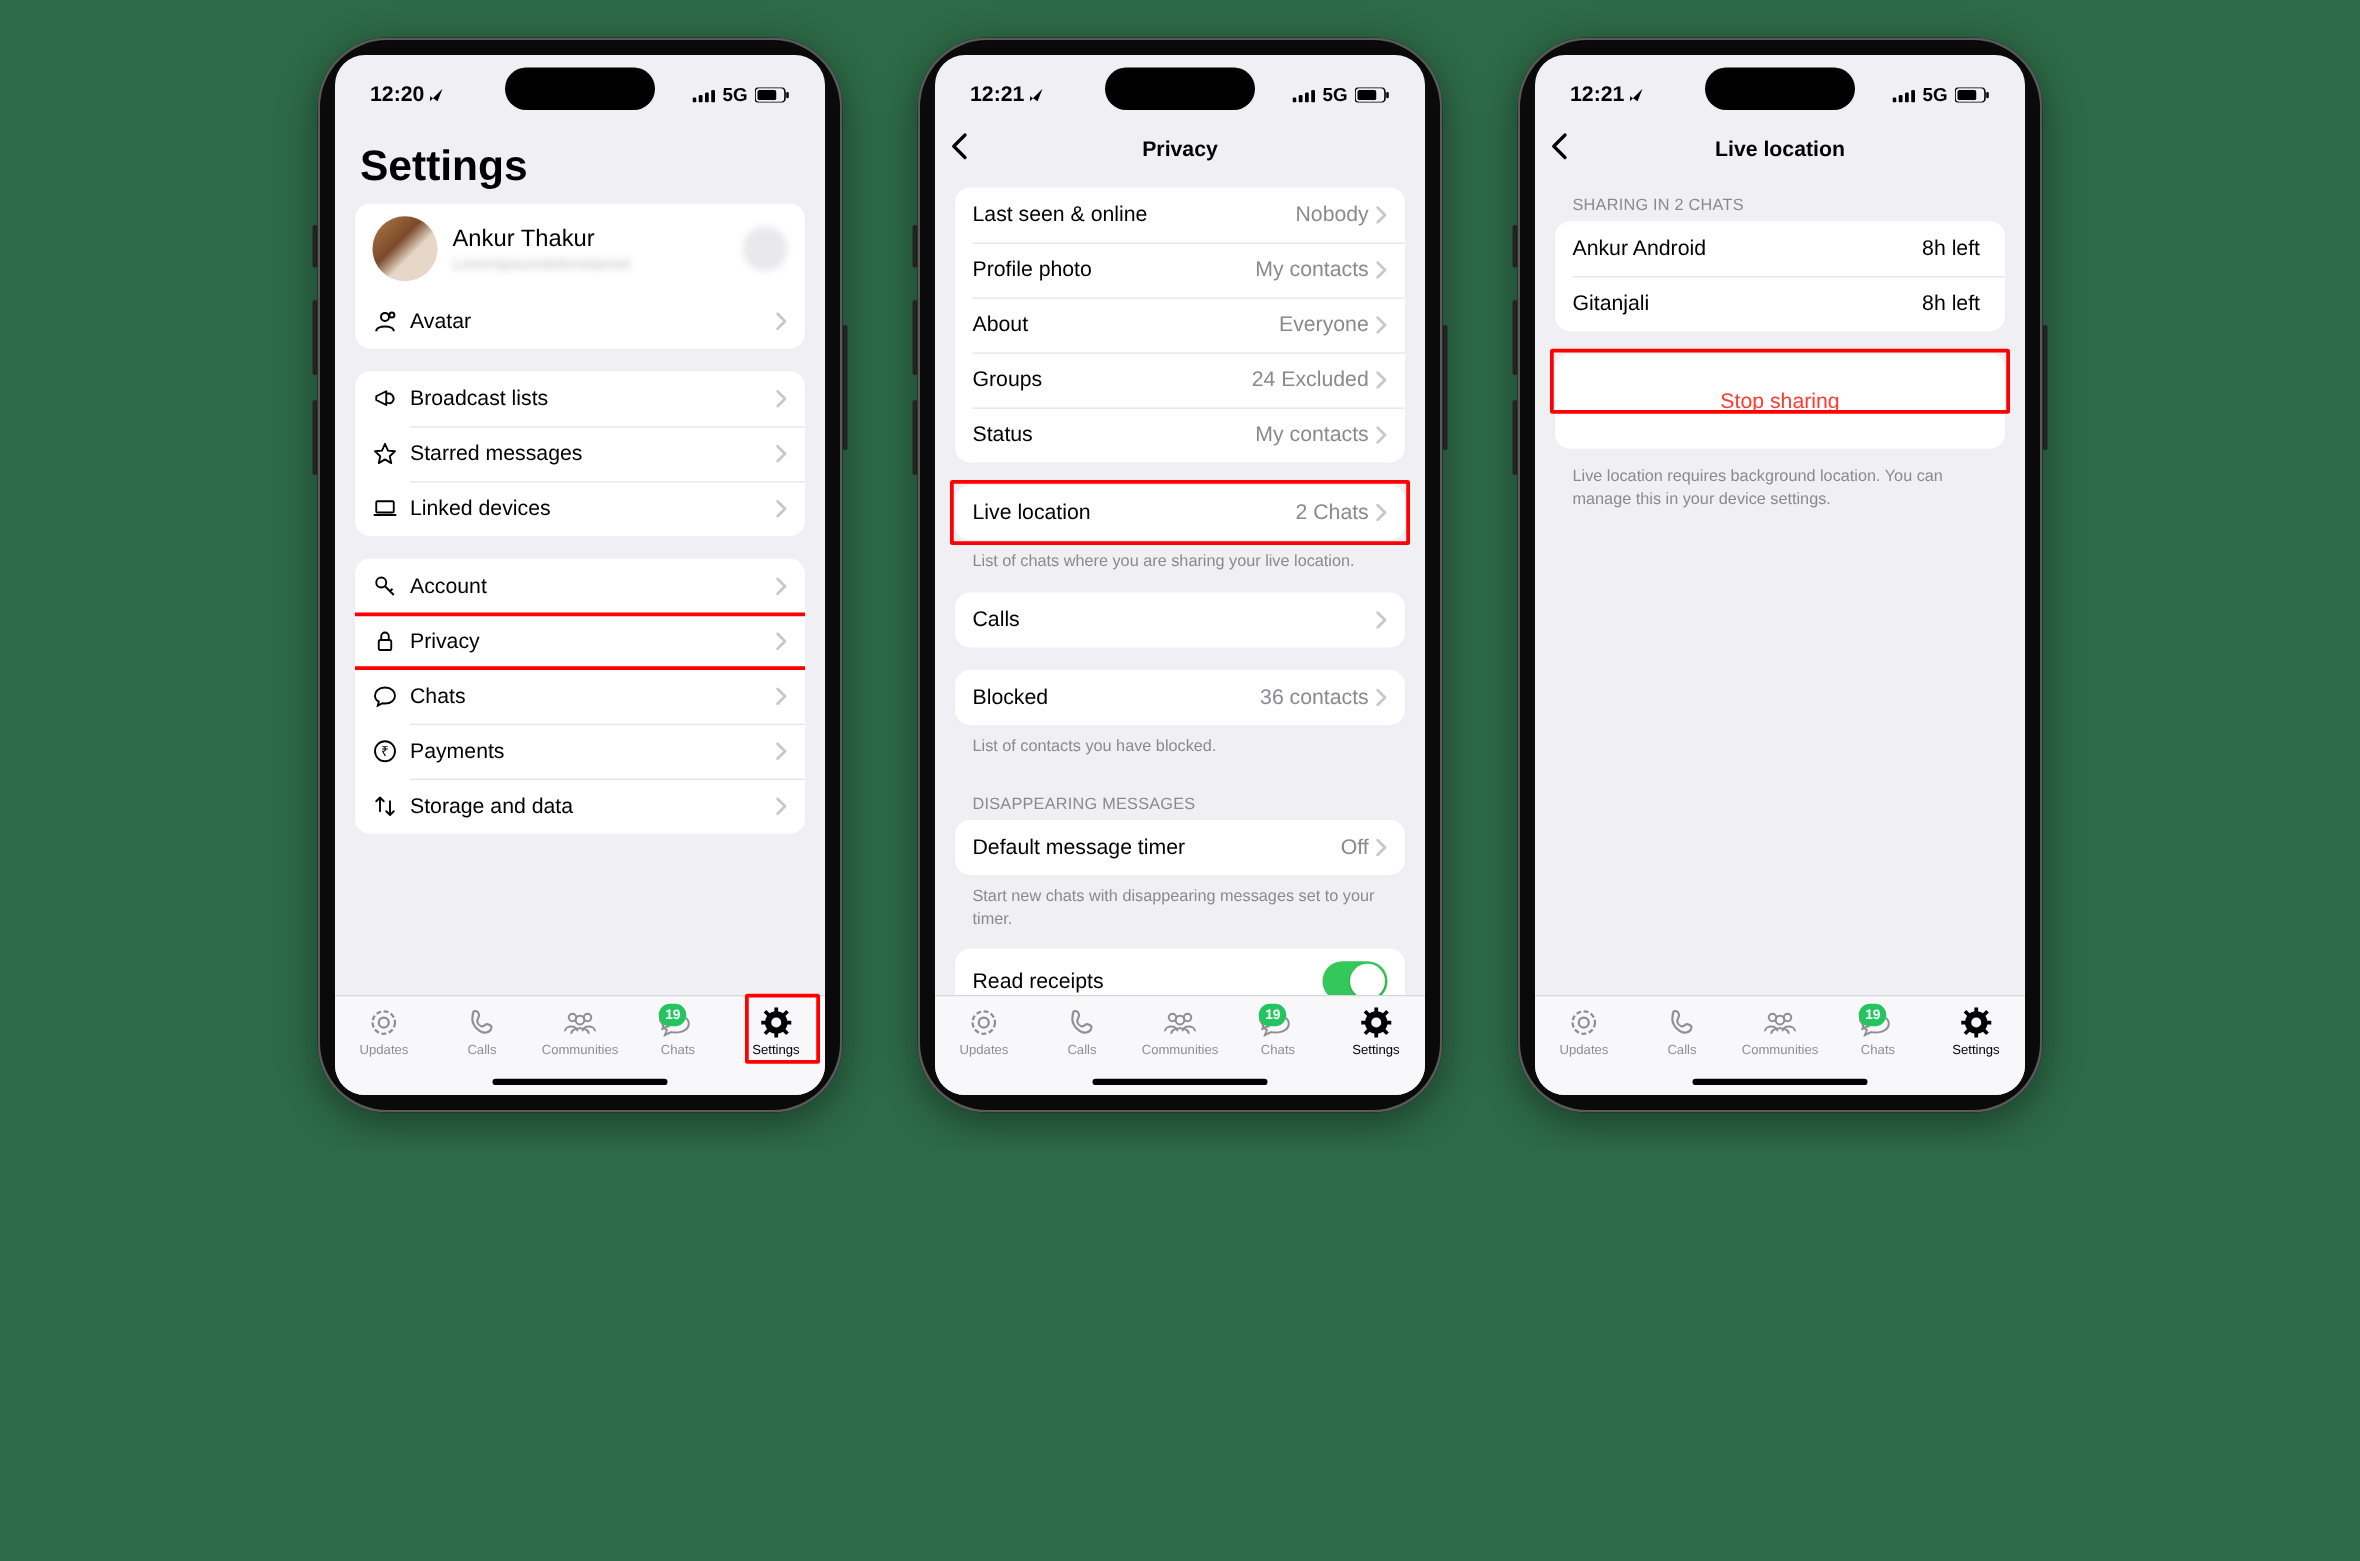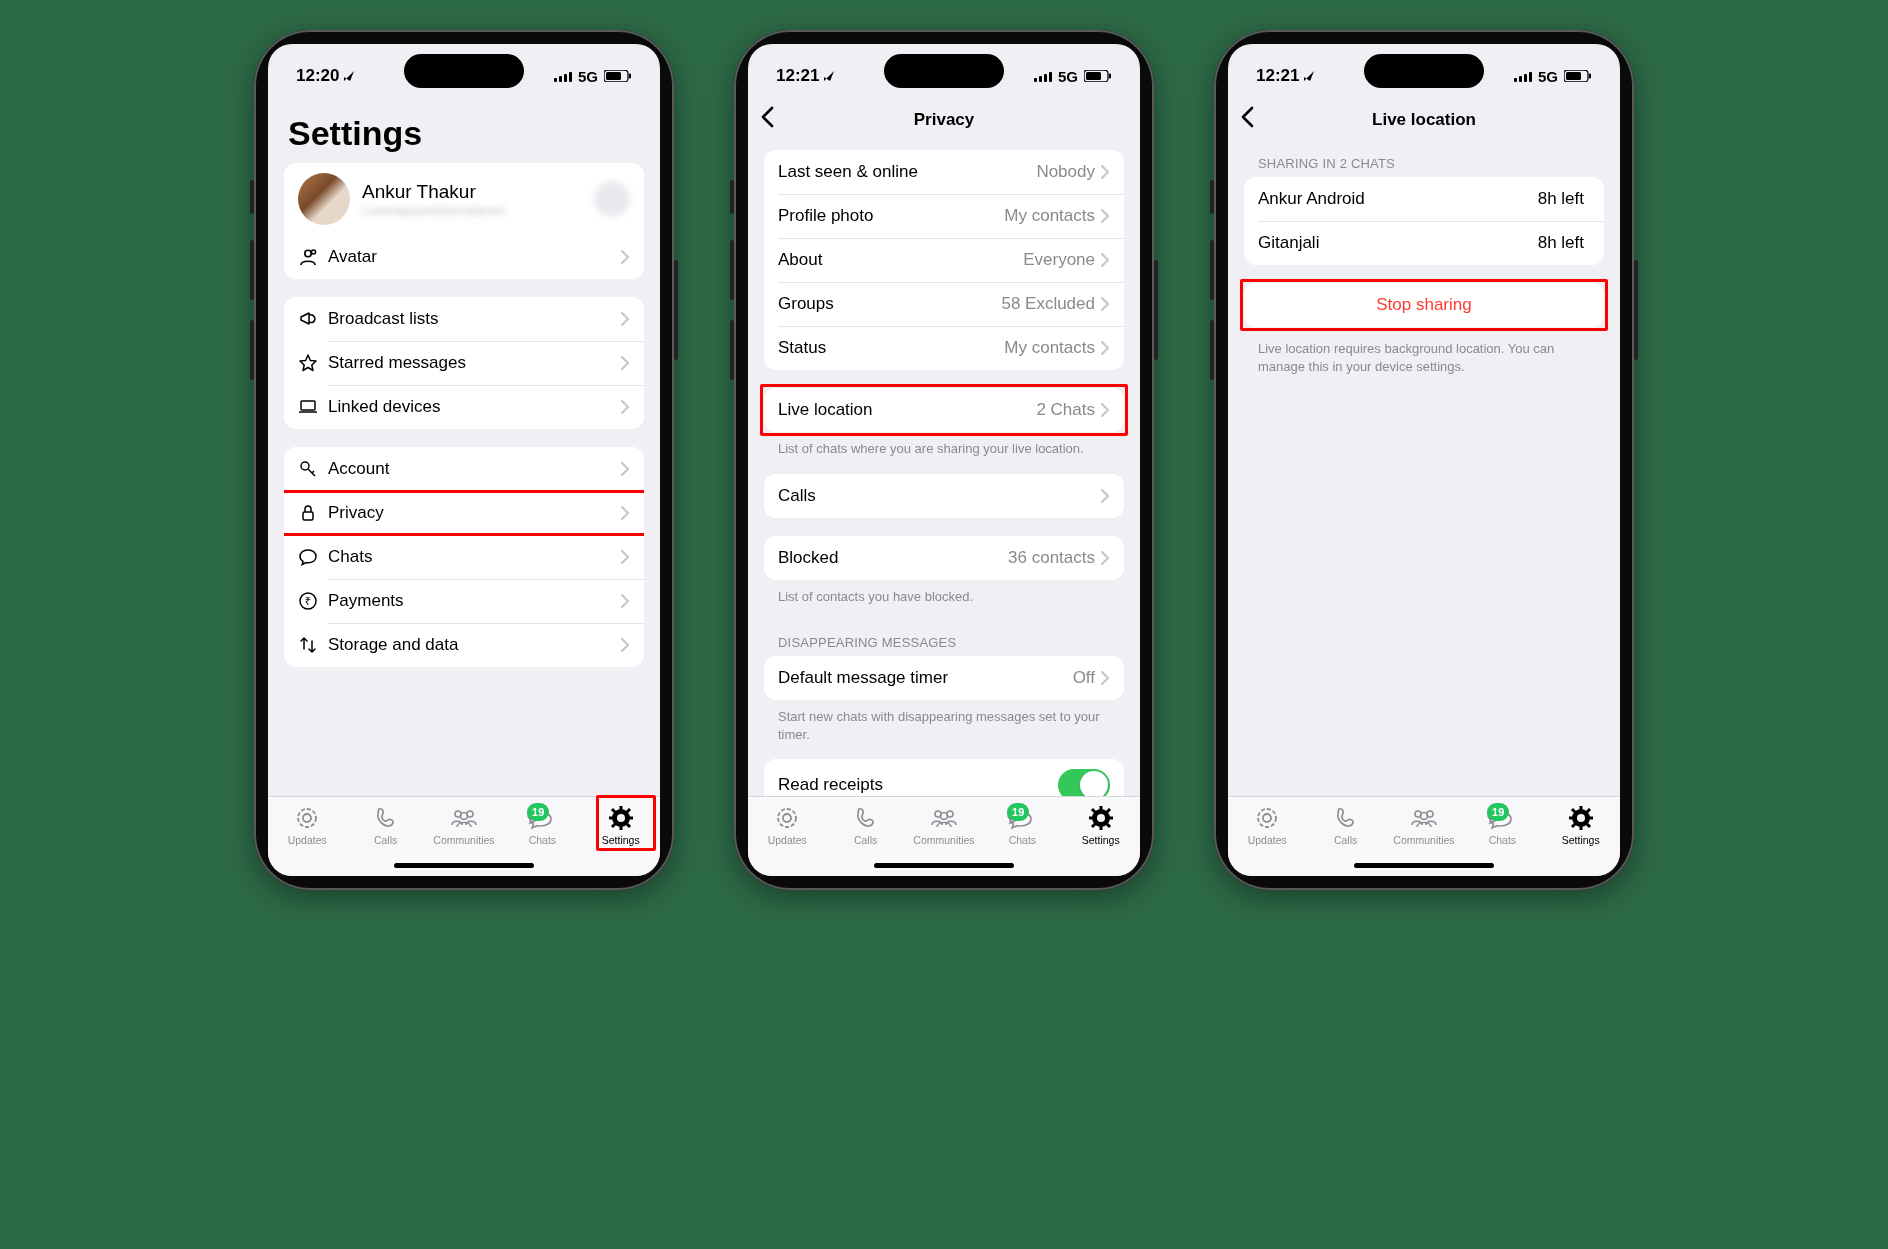--- a/index.html
+++ b/index.html
@@ -253,21 +253,21 @@
   .toggle::after{
     content:""; position:absolute; top:2px; right:2px;
     width:28px; height:28px; border-radius:50%; background:#fff;
     box-shadow:0 1px 2px rgba(0,0,0,.25);
   }
 
   .stop-btn {
     text-align: center;
     color: var(--red);
     font-size: 17px;
-    padding: 12px 0;
+    padding: 28px 0;
   }
 </style>
 </head>
 <body>
 
 <svg width="0" height="0" style="position:absolute">
   <defs>
     <g id="chev-right">
       <path d="M1 1 L7 7 L1 13" stroke="#c7c7cc" stroke-width="2.2" fill="none" stroke-linecap="round" stroke-linejoin="round"></path>
     </g>
@@ -584,21 +584,21 @@
           <div class="label">About</div>
           <div class="value">Everyone</div>
           <div class="chev">
               <svg width="9" height="14" viewBox="0 0 9 14">
                 <use href="#chev-right"></use>
               </svg>
             </div>
         </div>
         <div class="cell no-icon">
           <div class="label">Groups</div>
-          <div class="value">58 Excluded</div>
+          <div class="value">24 Excluded</div>
           <div class="chev">
               <svg width="9" height="14" viewBox="0 0 9 14">
                 <use href="#chev-right"></use>
               </svg>
             </div>
         </div>
         <div class="cell no-icon">
           <div class="label">Status</div>
           <div class="value">My contacts</div>
           <div class="chev">

